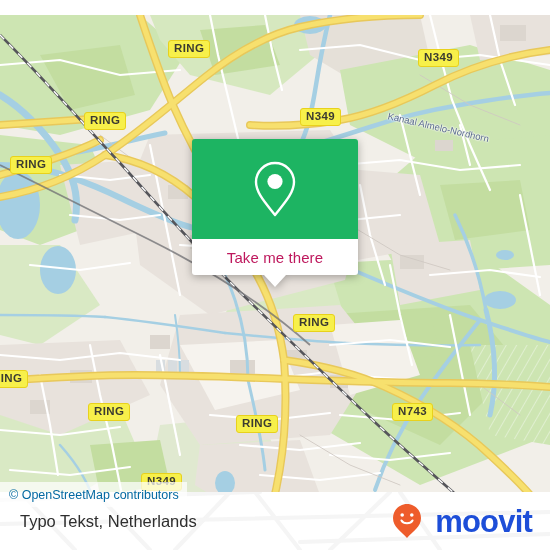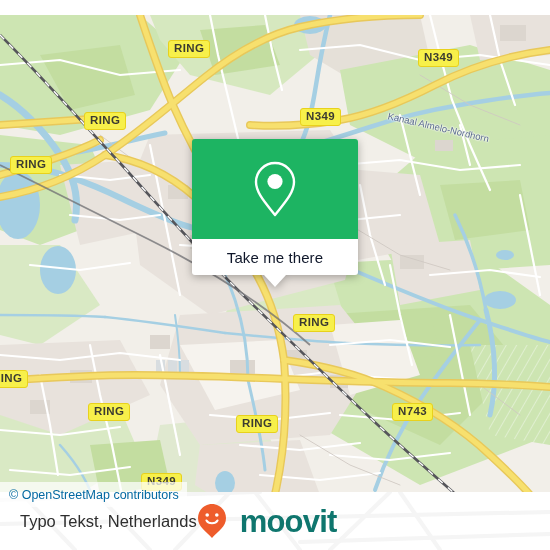--- a/index.html
+++ b/index.html
@@ -76,21 +76,21 @@
   #callout-footer {
     position: relative;
     background: #ffffff;
     height: 36px;
     border-radius: 0 0 3px 3px;
     display: flex;
     align-items: center;
     justify-content: center;
   }
   #callout-label {
-    color: #0f172a;
+    color: #be185d;
     font-family: "Liberation Sans", sans-serif;
     font-size: 15px;
     letter-spacing: 0.1px;
   }
   #callout-tail {
     position: absolute;
     left: 50%;
     margin-left: -11px;
     top: 36px;
     width: 0; height: 0;
@@ -119,21 +119,21 @@
   #bottom-bar {
     position: absolute;
     left: 0;
     top: 492px;
     width: 550px;
     height: 58px;
     background: #ffffff;
     overflow: hidden;
     display: flex;
     align-items: center;
-    justify-content: flex-start;
+    justify-content: space-between;
   }
   #bottom-bar-bg {
     position: absolute;
     left: 0; top: 0;
     width: 550px; height: 58px;
     opacity: 0.45;
     pointer-events: none;
   }
   #place-name {
     position: relative;
@@ -144,21 +144,21 @@
     z-index: 2;
   }
   #brand {
     position: relative;
     margin-right: 18px;
     display: flex;
     align-items: center;
     z-index: 2;
   }
   #brand-wordmark {
-    color: #0f766e;
+    color: #1d4ed8;
     font-family: "Liberation Sans", sans-serif;
     font-size: 31px;
     font-weight: bold;
     letter-spacing: -0.8px;
     line-height: 31px;
     margin-left: 13px;
   }
 </style>
 </head>
 <body>

